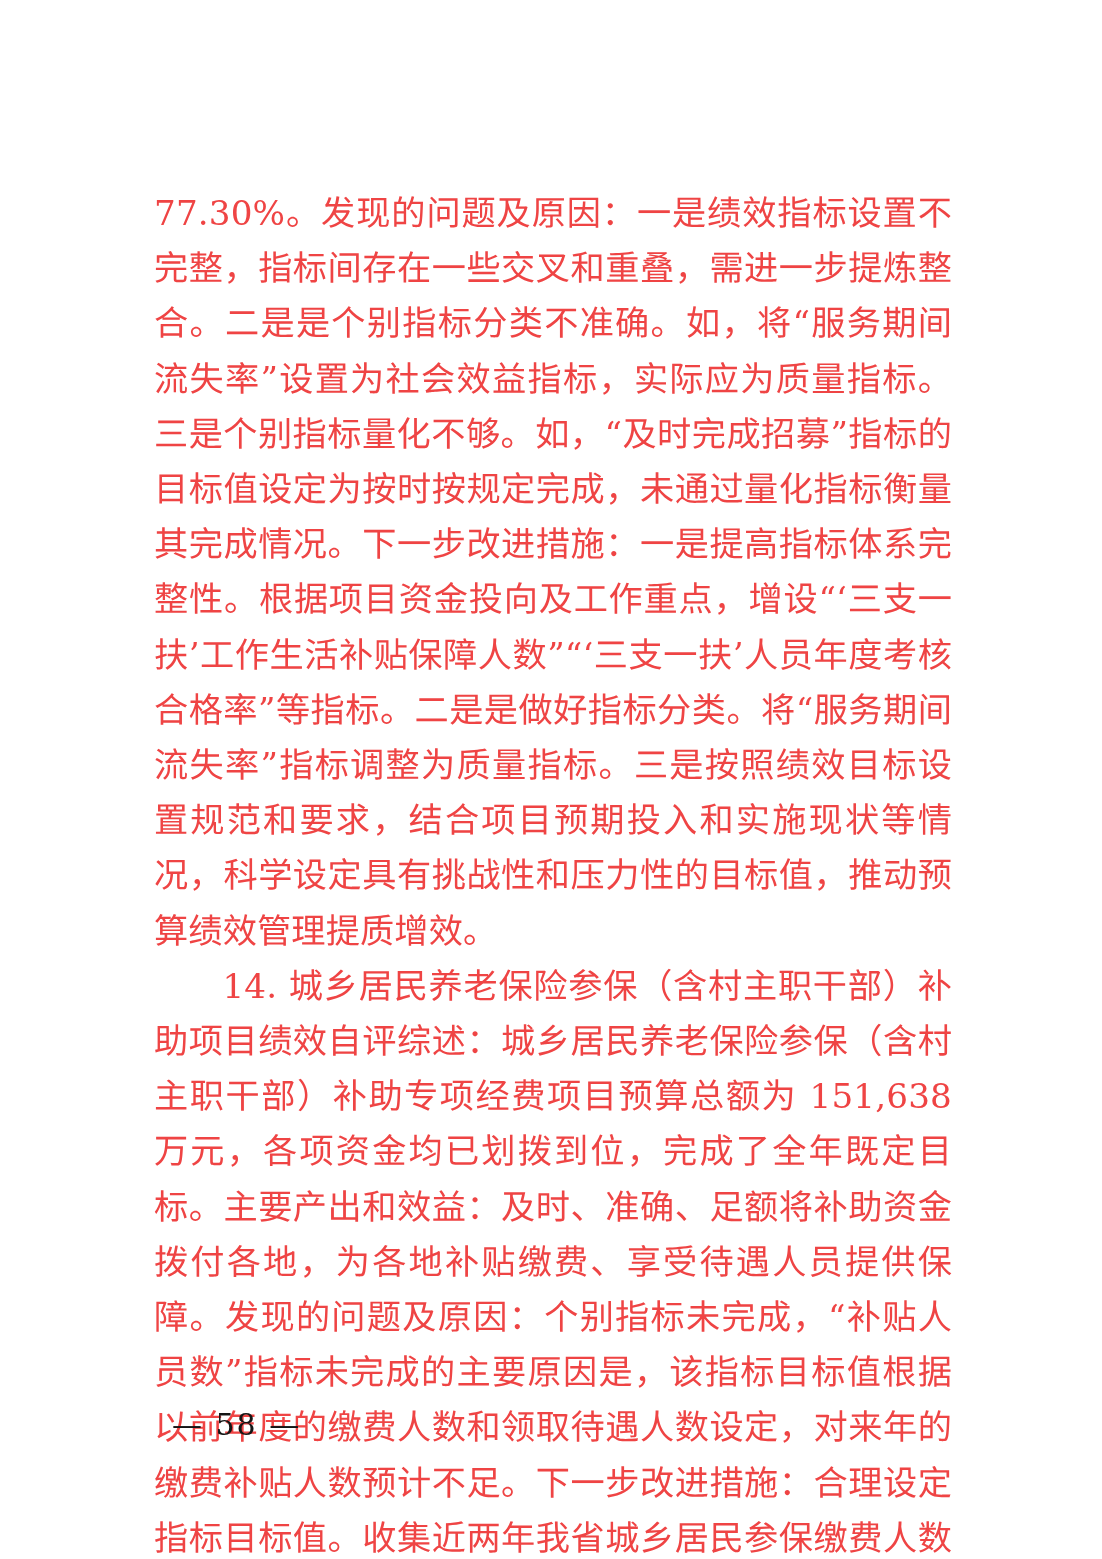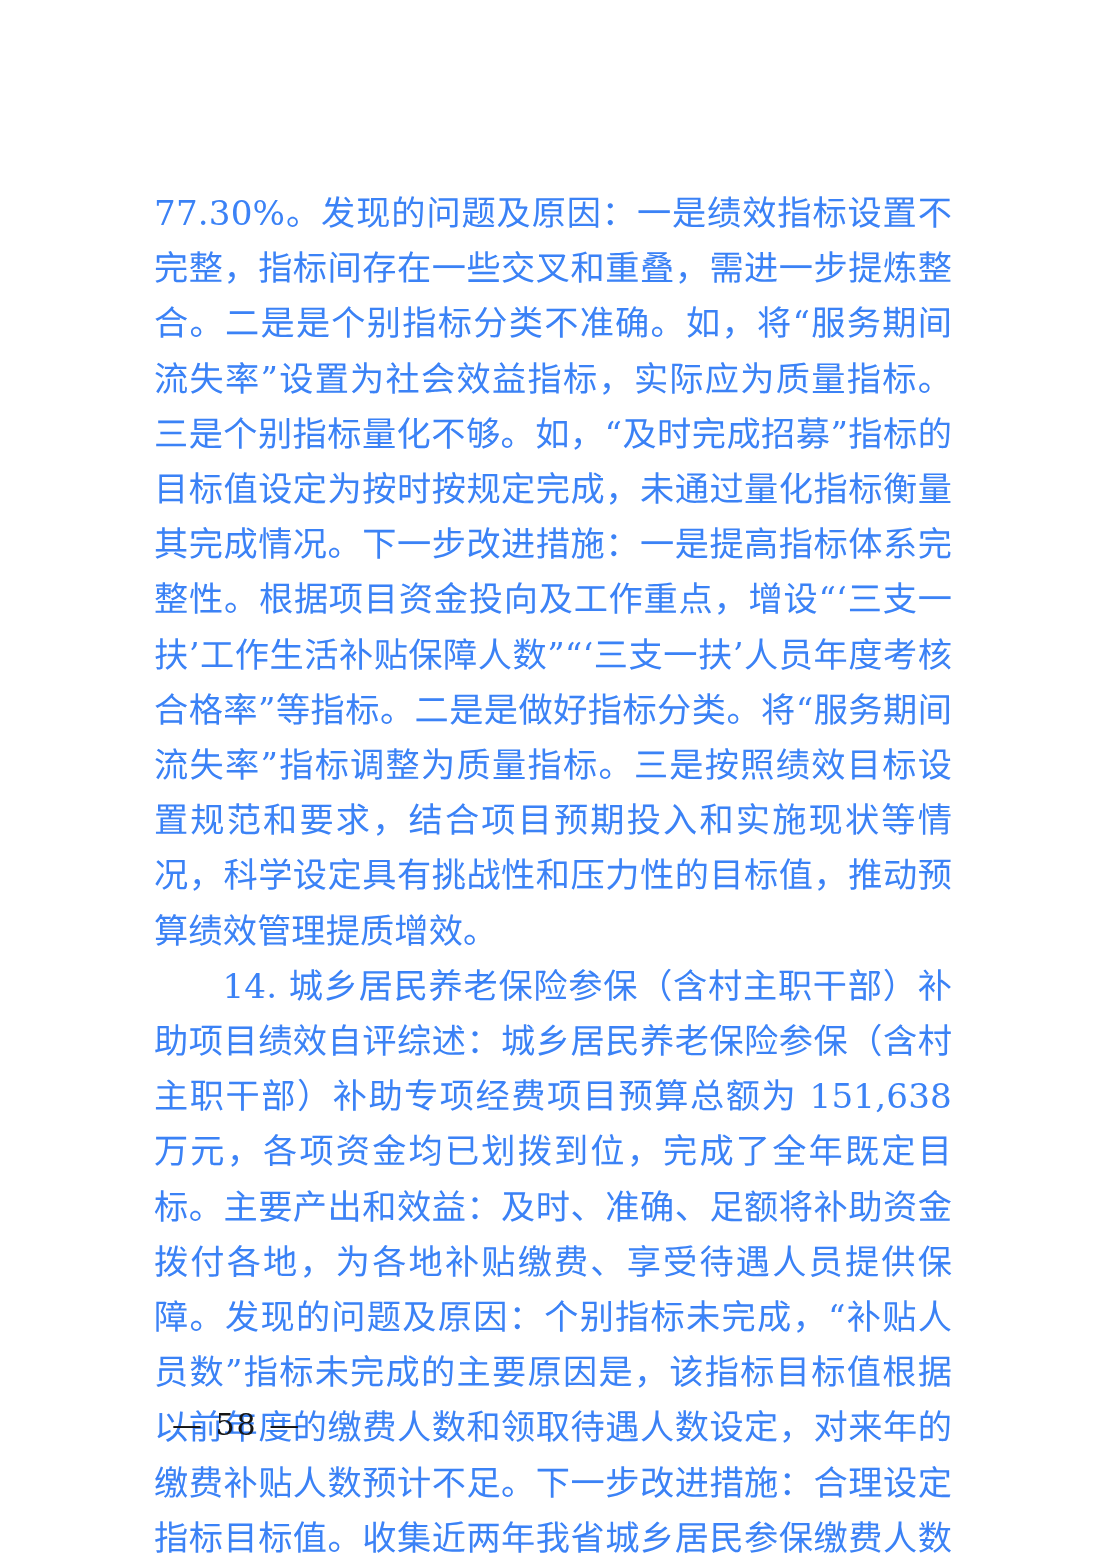--- a/index.html
+++ b/index.html
@@ -31,21 +31,21 @@
 
   .para {
     margin: 0;
     font-size: 34.2px;
     line-height: 55.2px;
     text-align: justify;
     text-justify: inter-character;
     text-align-last: left;
     letter-spacing: 0.15px;
     word-break: break-all;
-    color: #3b82f6;
+    color: #ef4444;
   }
 
   .para.continuation {
     text-indent: 0;
   }
 
   .para.indented {
     text-indent: 2em;
   }
 

